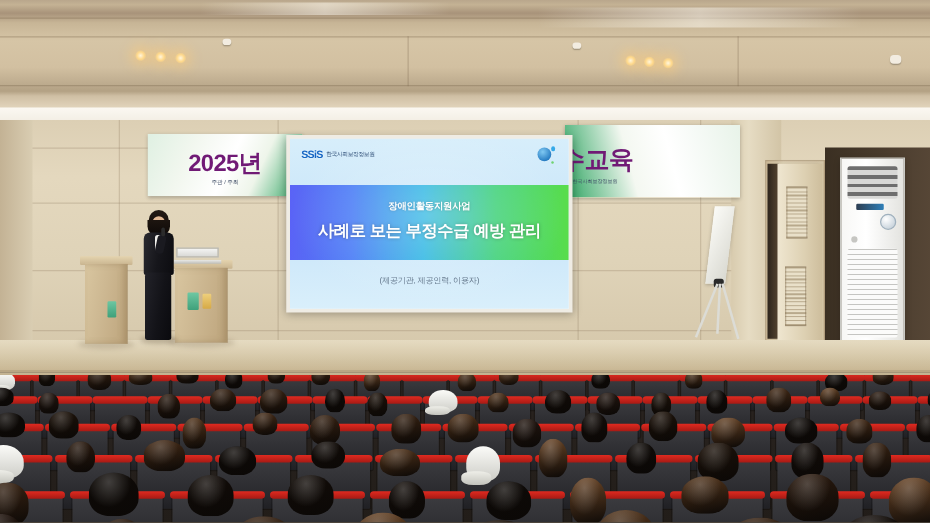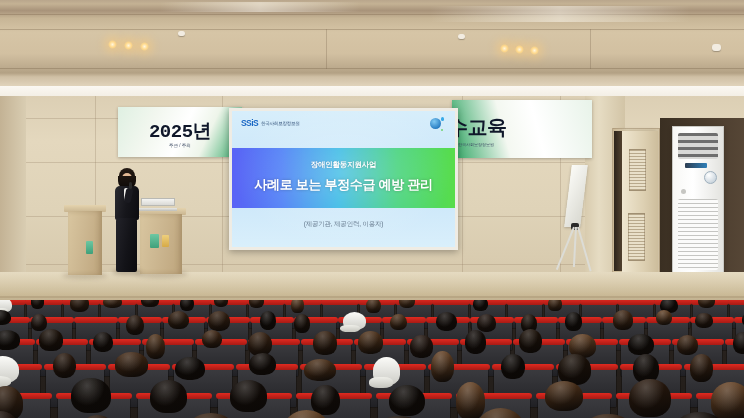--- a/index.html
+++ b/index.html
@@ -38,22 +38,22 @@
   .pillarMid{position:absolute;left:585px;top:96px;width:40px;height:206px;
     background:linear-gradient(90deg,#d8cbae 0%,#e6dcc3 35%,#d2c4a6 100%);}
 
   
   .banner{position:absolute;overflow:hidden;
     box-shadow:0 1px 3px rgba(0,0,0,.25);}
   .banner .bg{position:absolute;inset:0;
     background:linear-gradient(115deg,#dff0e2 0%,#f2f7ef 28%,#ffffff 52%,#eef5ea 70%,#2aa35f 100%);}
   .banner .bg2{position:absolute;inset:0;
     background:linear-gradient(255deg,#e8f3e9 0%,#ffffff 40%,#f4f8f1 62%,#2aa35f 100%);}
-  .banner .btxt{position:absolute;left:0;right:0;color:#0f172a;font-weight:bold;
-    text-align:center;letter-spacing:-.5px;white-space:nowrap;font-family:Liberation Mono, monospace;}
+  .banner .btxt{position:absolute;left:0;right:0;color:#701a75;font-weight:bold;
+    text-align:center;letter-spacing:-.5px;white-space:nowrap;}
   .banner .bsub{position:absolute;left:0;right:0;text-align:center;color:#3c4a63;white-space:nowrap;}
   .bannerL{left:118px;top:107px;width:124px;height:50px;}
   .bannerR{left:452px;top:100px;width:140px;height:58px;}
 
   
   .screen-frame{position:absolute;left:229px;top:108px;width:229px;height:142px;
     background:#efece4;box-shadow:0 2px 7px rgba(0,0,0,.3);padding:3px;box-sizing:border-box;}
   .slide{position:relative;width:100%;height:100%;background:#dff0fb;overflow:hidden;
     box-shadow:inset 0 0 14px rgba(255,255,255,.55);}
   .slide-top{position:absolute;left:0;top:0;width:100%;height:27%;

